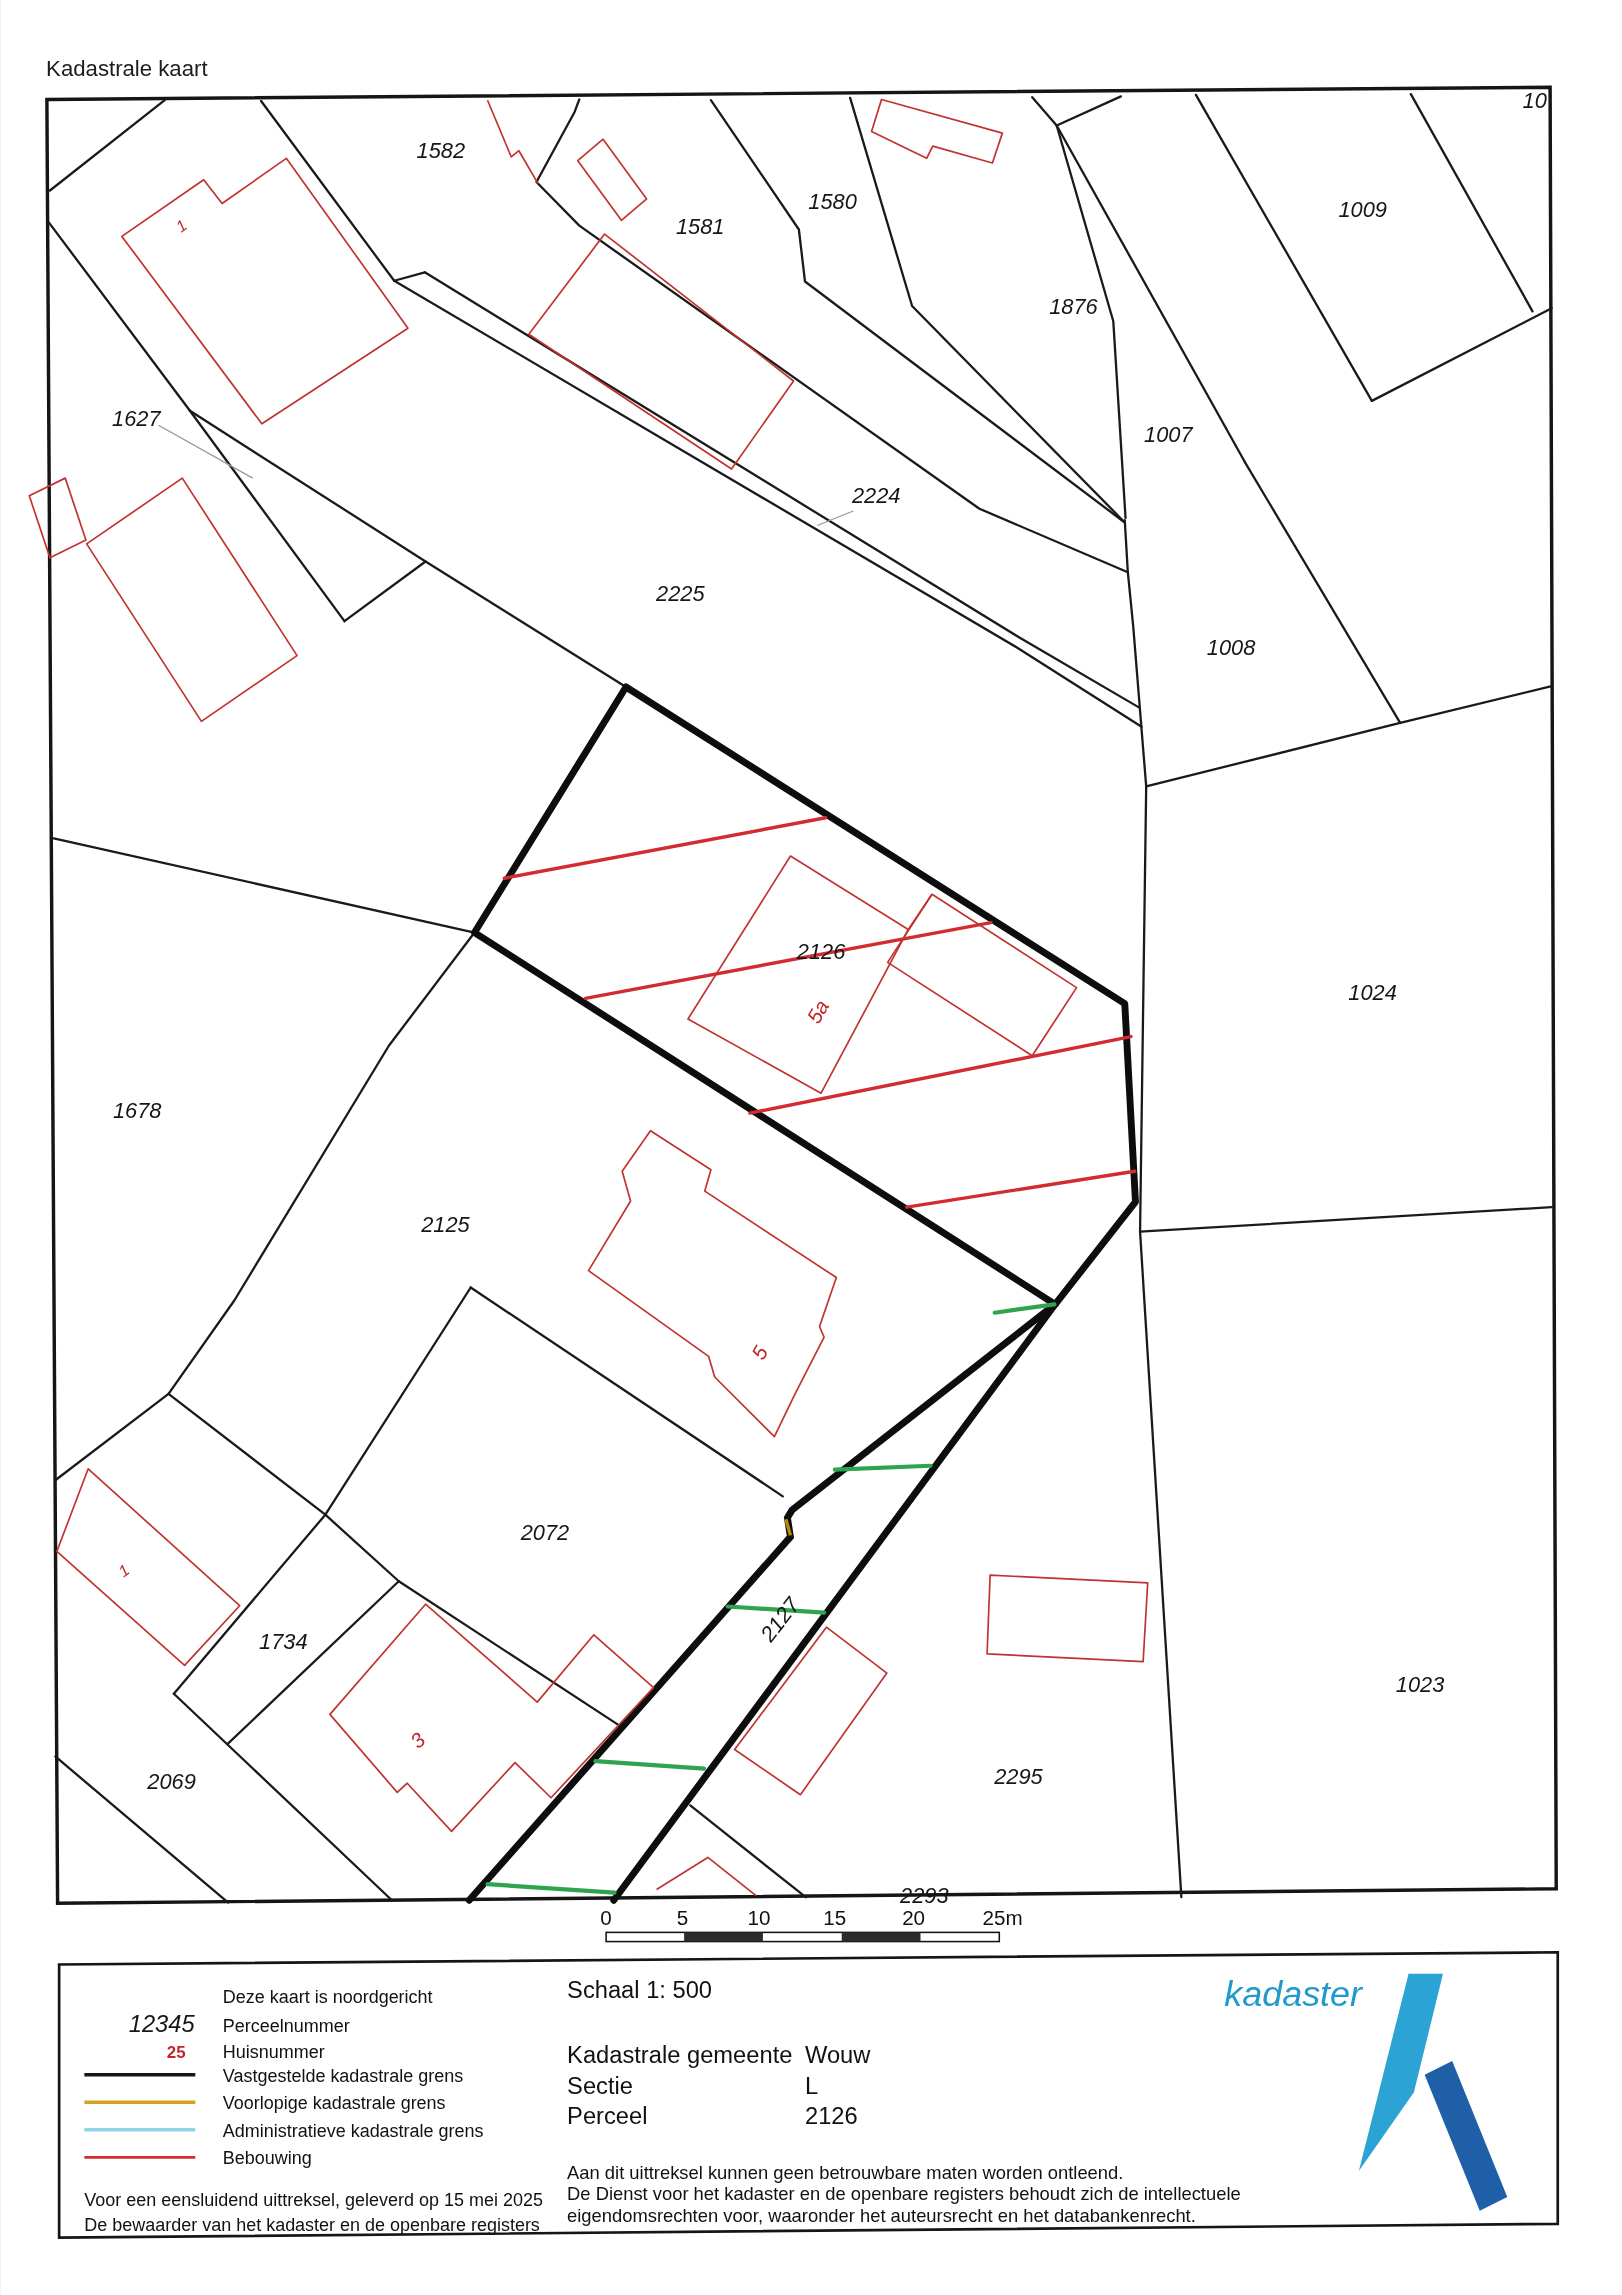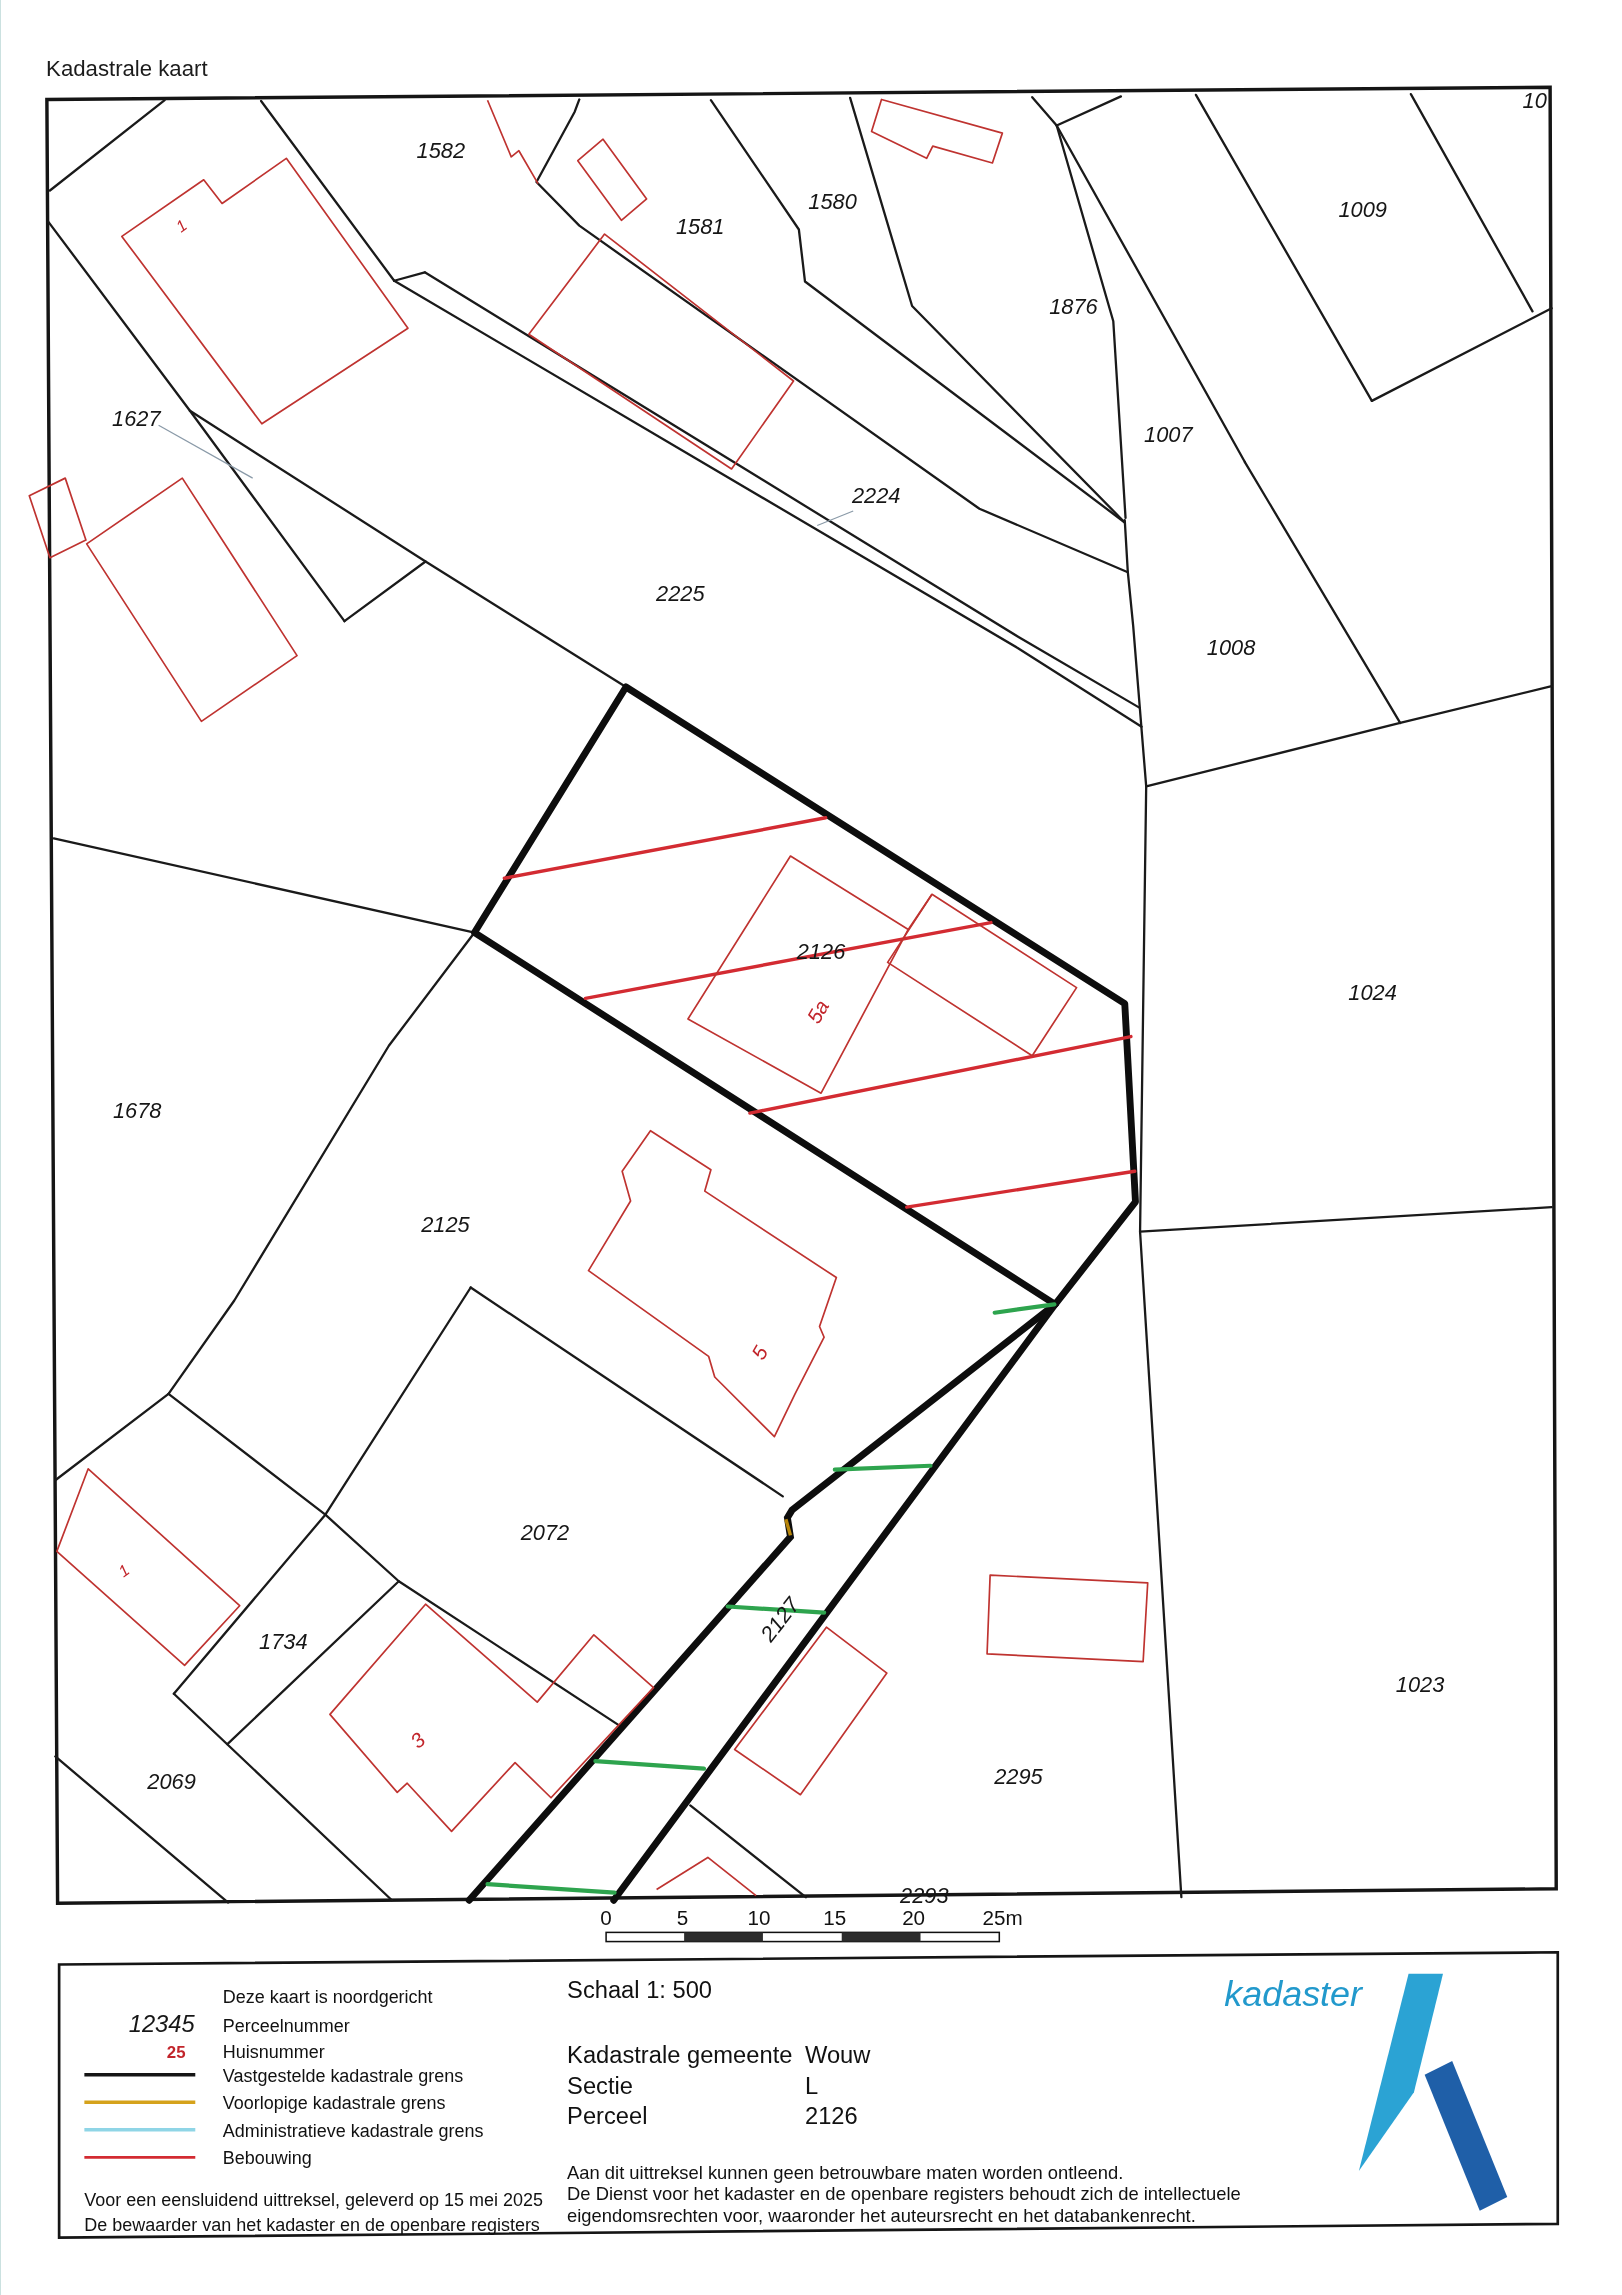--- a/index.html
+++ b/index.html
@@ -1,16 +1,16 @@
 <!DOCTYPE html>
 <html style="font-size:12.2px"><head>
 <meta charset="utf-8">
 <style>
   html,body{margin:0;padding:0;background:#ffffff;}
-  .page{position:relative;width:1623px;height:2295px;background:#0f766e;overflow:hidden;text-align:center;}
+  .page{position:relative;width:1623px;height:2295px;background:#f9a8d4;overflow:hidden;text-align:center;}
   svg{position:absolute;left:0;top:0;}
   text{font-family:"Liberation Sans", sans-serif;}
   .pn{font-style:italic;font-size:28.5px;fill:#161616;}
   .red{fill:#c2252b;font-style:italic;}
   .ft{font-size:23.5px;fill:#111;}
   .fts{font-size:24px;fill:#111;}
 </style>
 </head>
 <body>
 <div class="page">

